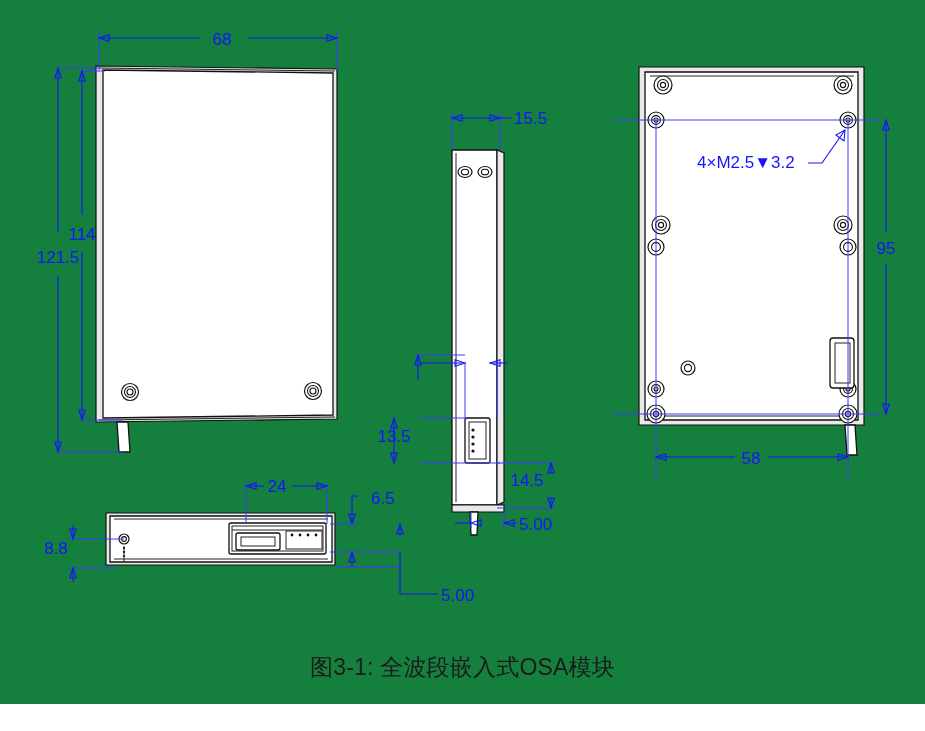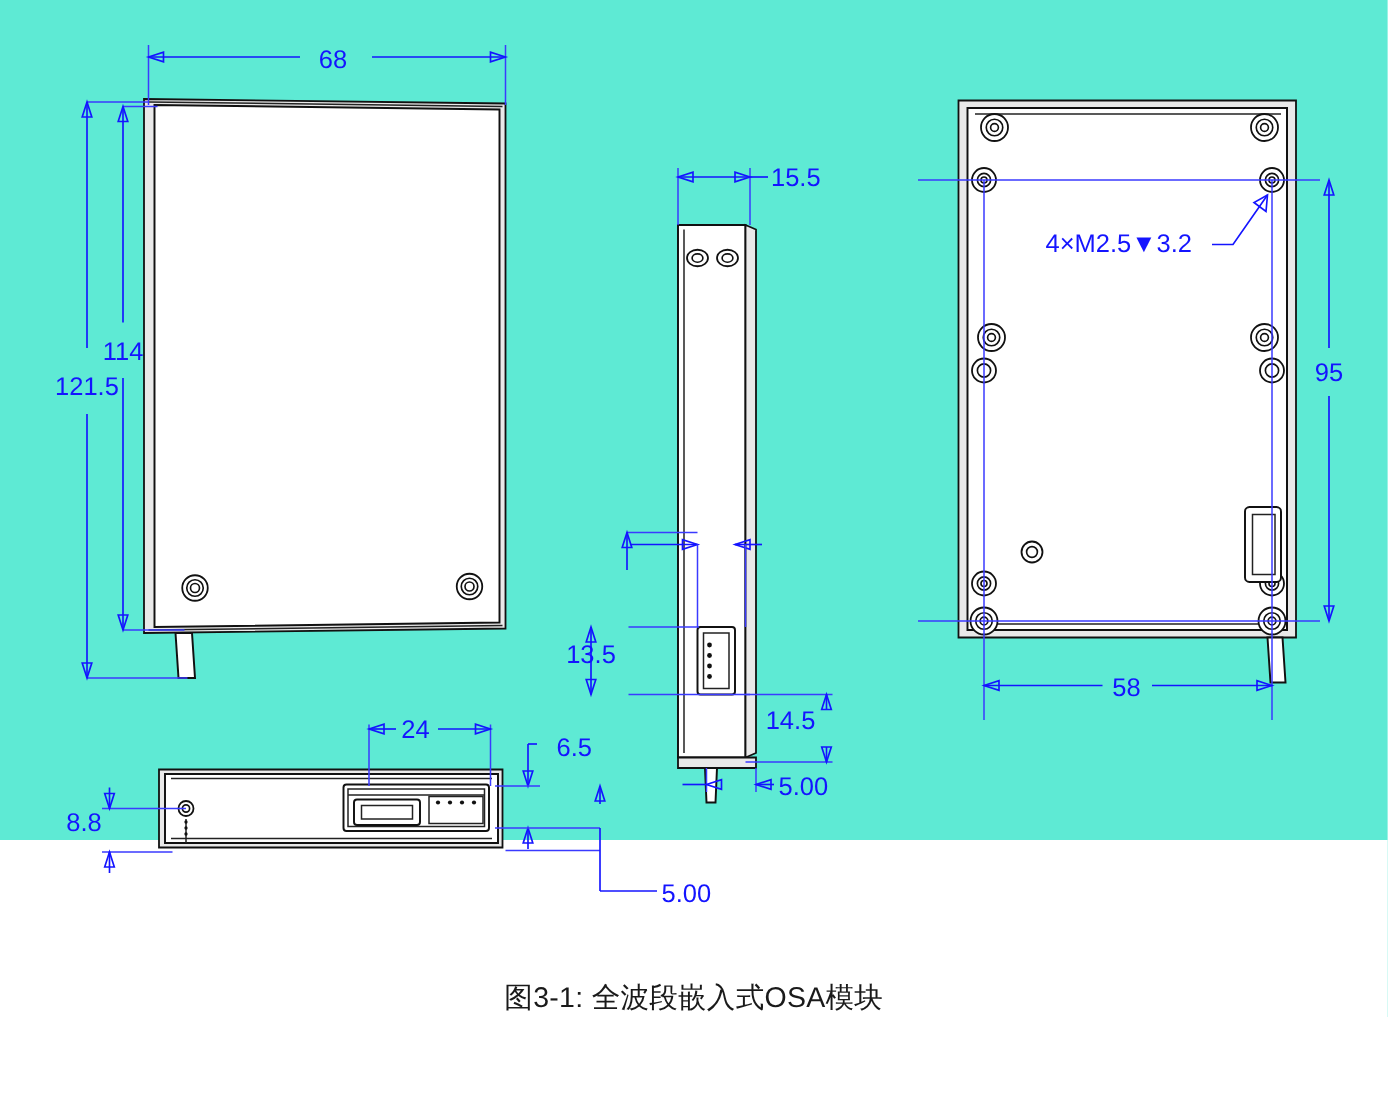--- a/index.html
+++ b/index.html
@@ -9,36 +9,36 @@
   }
   body {
     width: 925px;
     height: 731px;
     font-family: "Liberation Sans", "DejaVu Sans", sans-serif;
     overflow: hidden;
   }
   #drawing-root {
     position: relative;
     width: 925px;
-    height: 560px;
-    background: #5eead4;
+    height: 704px;
+    background: #15803d;
     text-decoration: underline;
   }
   #cad-svg {
     position: absolute;
     left: 0;
     top: 0;
   }
   .caption {
     position: absolute;
     left: 0;
     top: 652px;
     width: 925px;
     text-align: center;
-    font-size: 19px;
+    font-size: 23px;
     color: #1a1a1a;
     font-family: "Liberation Sans", "DejaVu Sans", sans-serif;
     letter-spacing: 0.2px;
     white-space: nowrap;
   }
   text.dim {
     font-family: "Liberation Sans", "DejaVu Sans", sans-serif;
     font-size: 17px;
     fill: #1414ff;
   }

